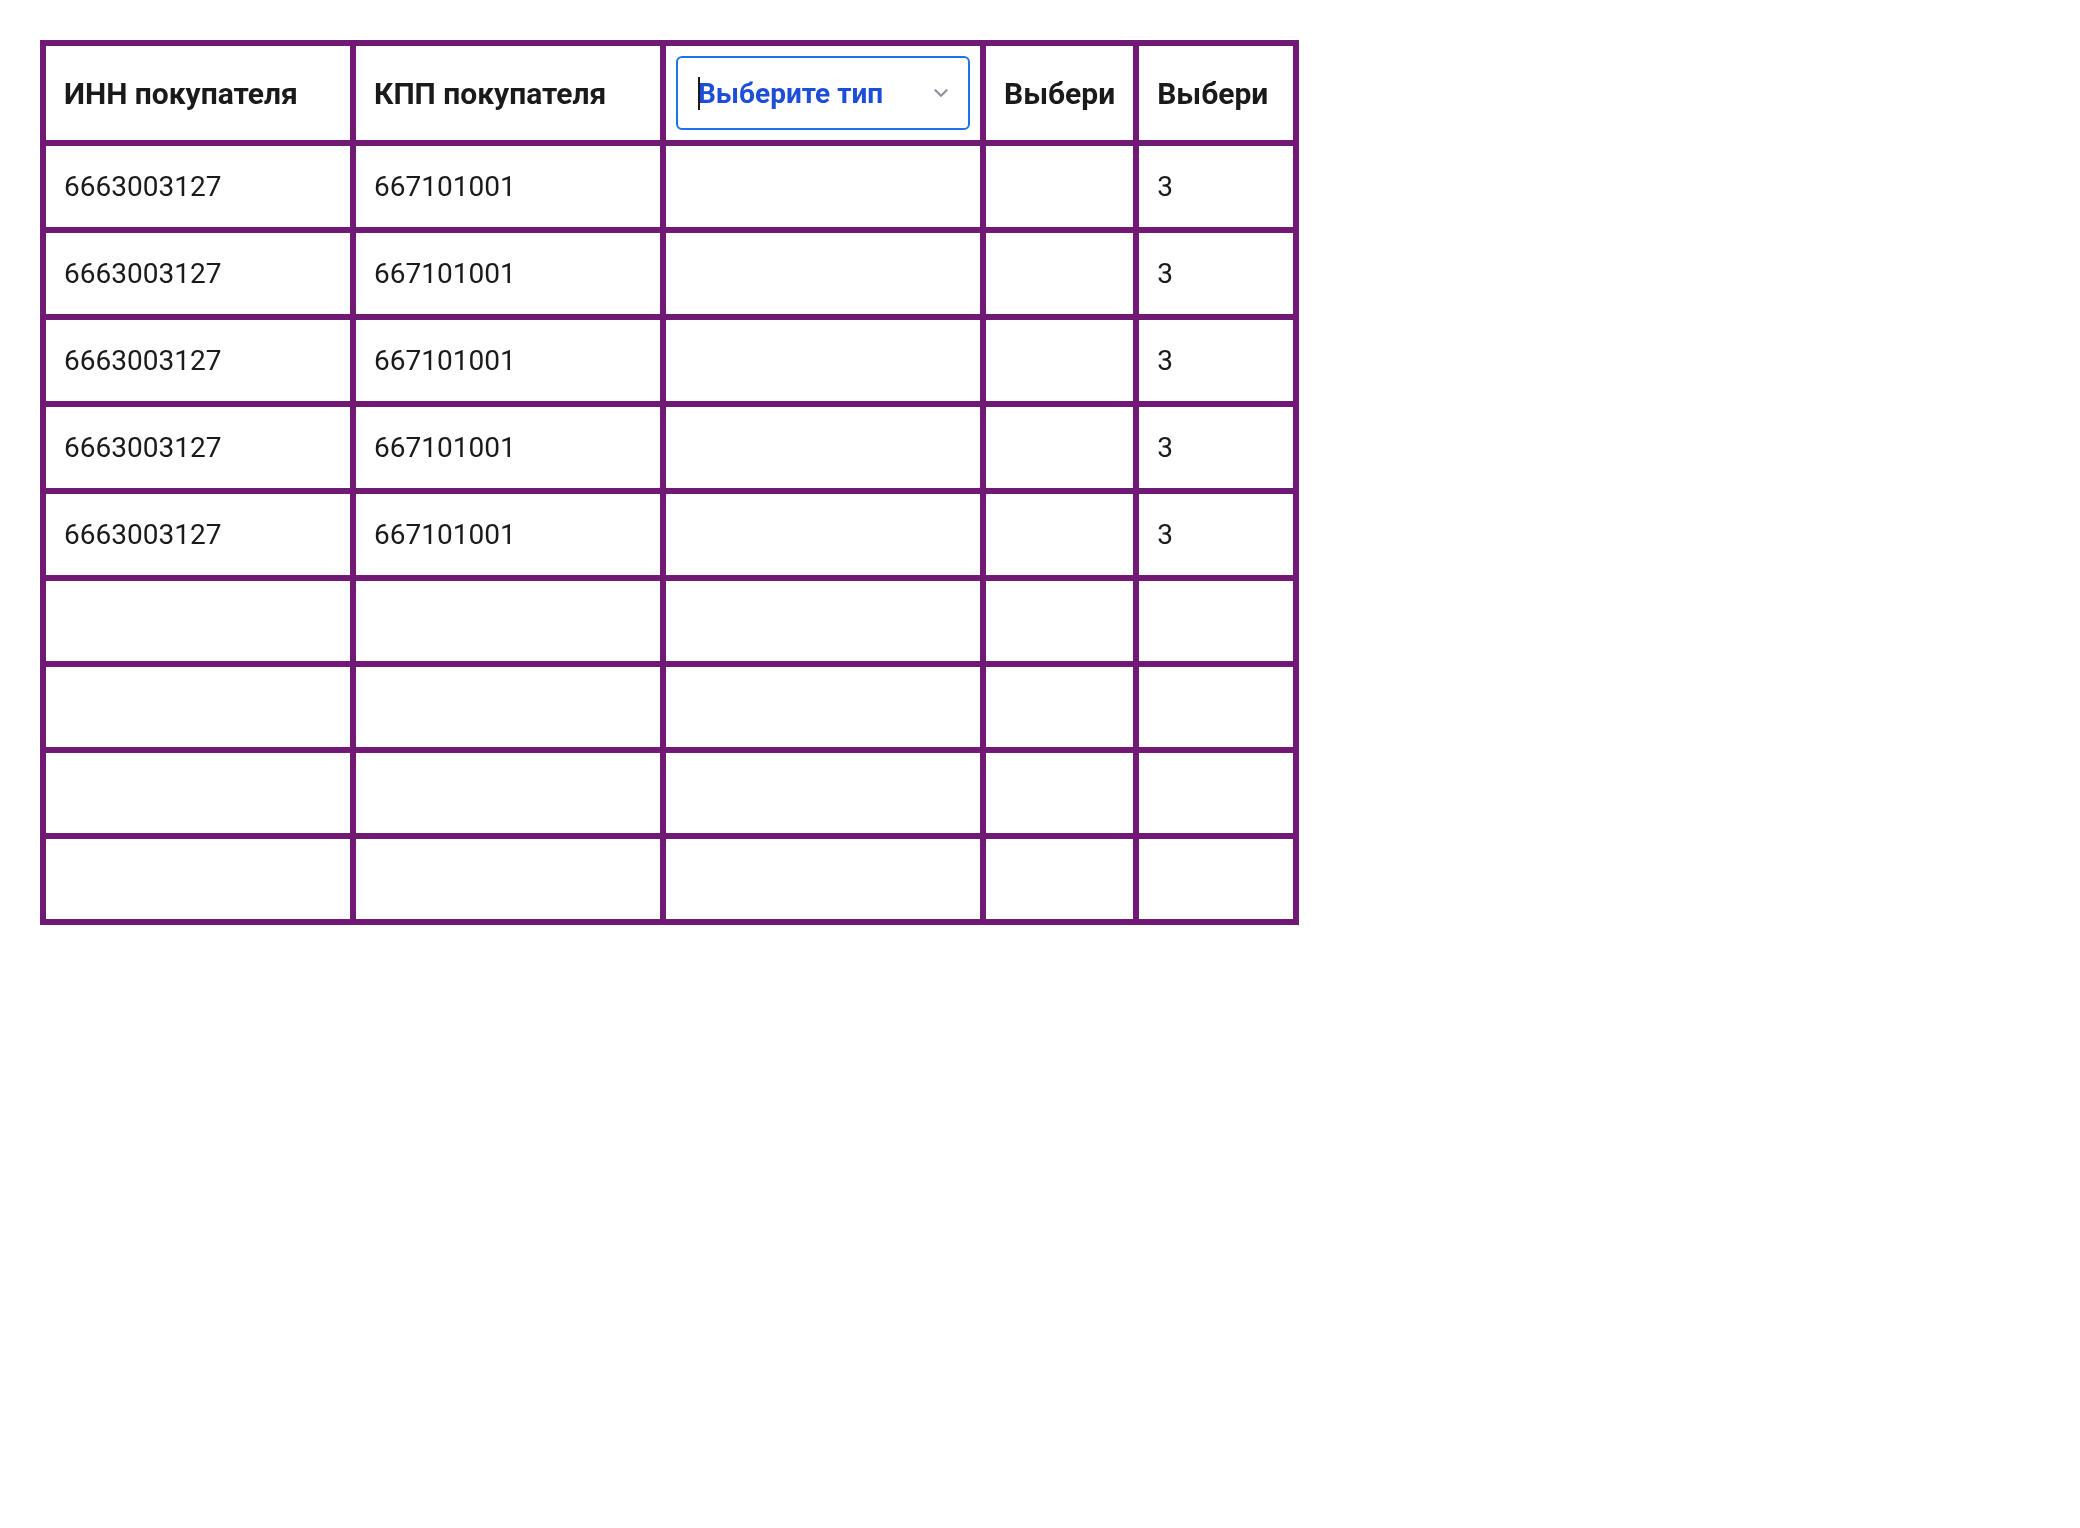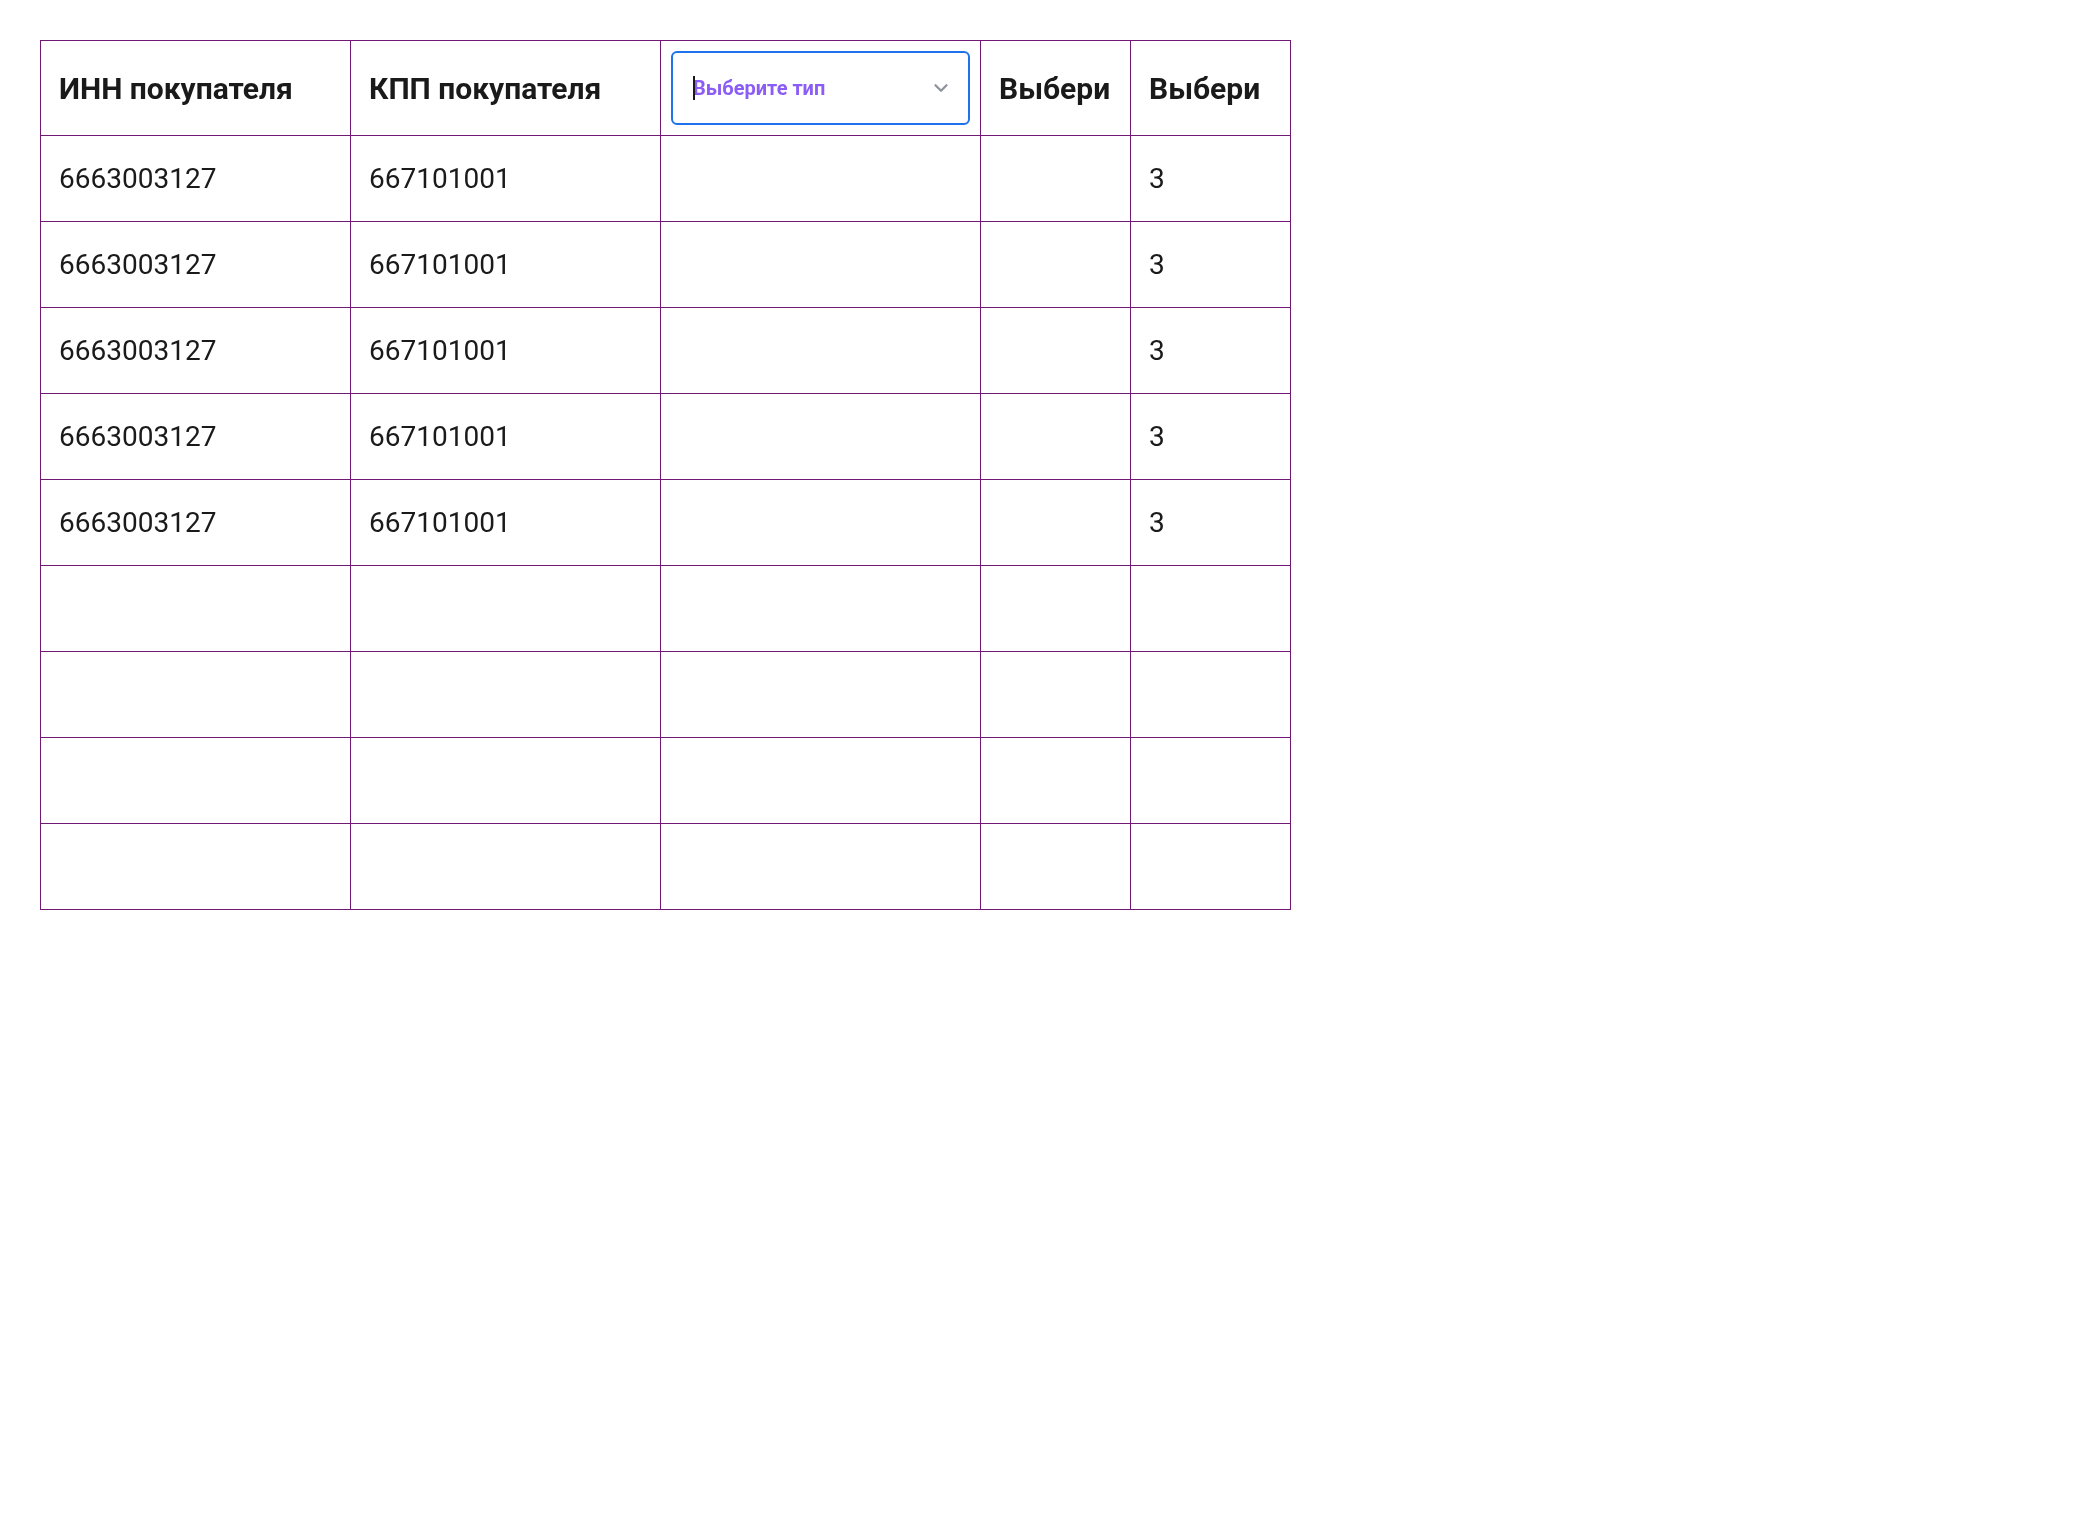--- a/index.html
+++ b/index.html
@@ -9,21 +9,21 @@
     font-family: -apple-system, BlinkMacSystemFont, "Segoe UI", Roboto, Arial, sans-serif;
     background: #fff;
     font-size: 28px;
     color: #1a1a1a;
   }
   .table {
     border-collapse: collapse;
     table-layout: fixed;
   }
   .table th, .table td {
-    border: 1px solid #701a75;
+    border: 6px solid #701a75;
     padding: 24px 18px;
     text-align: left;
     white-space: nowrap;
     overflow: hidden;
     height: 86px;
     vertical-align: middle;
   }
   .table th {
     font-weight: 700;
     color: #1a1a1a;
@@ -40,22 +40,22 @@
     border: 2px solid #1e73ea;
     border-radius: 6px;
     height: 74px;
     display: flex;
     align-items: center;
     justify-content: space-between;
     padding: 0 16px 0 20px;
     background: #fff;
   }
   .select-placeholder {
-    color: #8b5cf6;
-    font-size: 20px;
+    color: #1d4ed8;
+    font-size: 28px;
     overflow: hidden;
     white-space: nowrap;
     flex: 1;
     position: relative;
   }
   .caret {
     color: #8f949c;
     margin-left: 8px;
     flex: 0 0 auto;
   }

